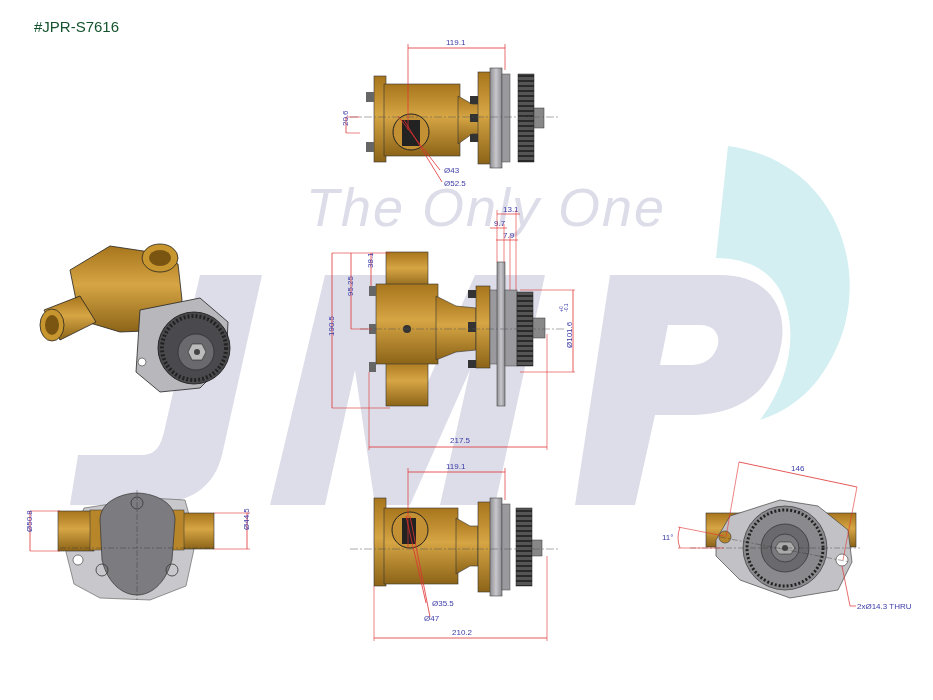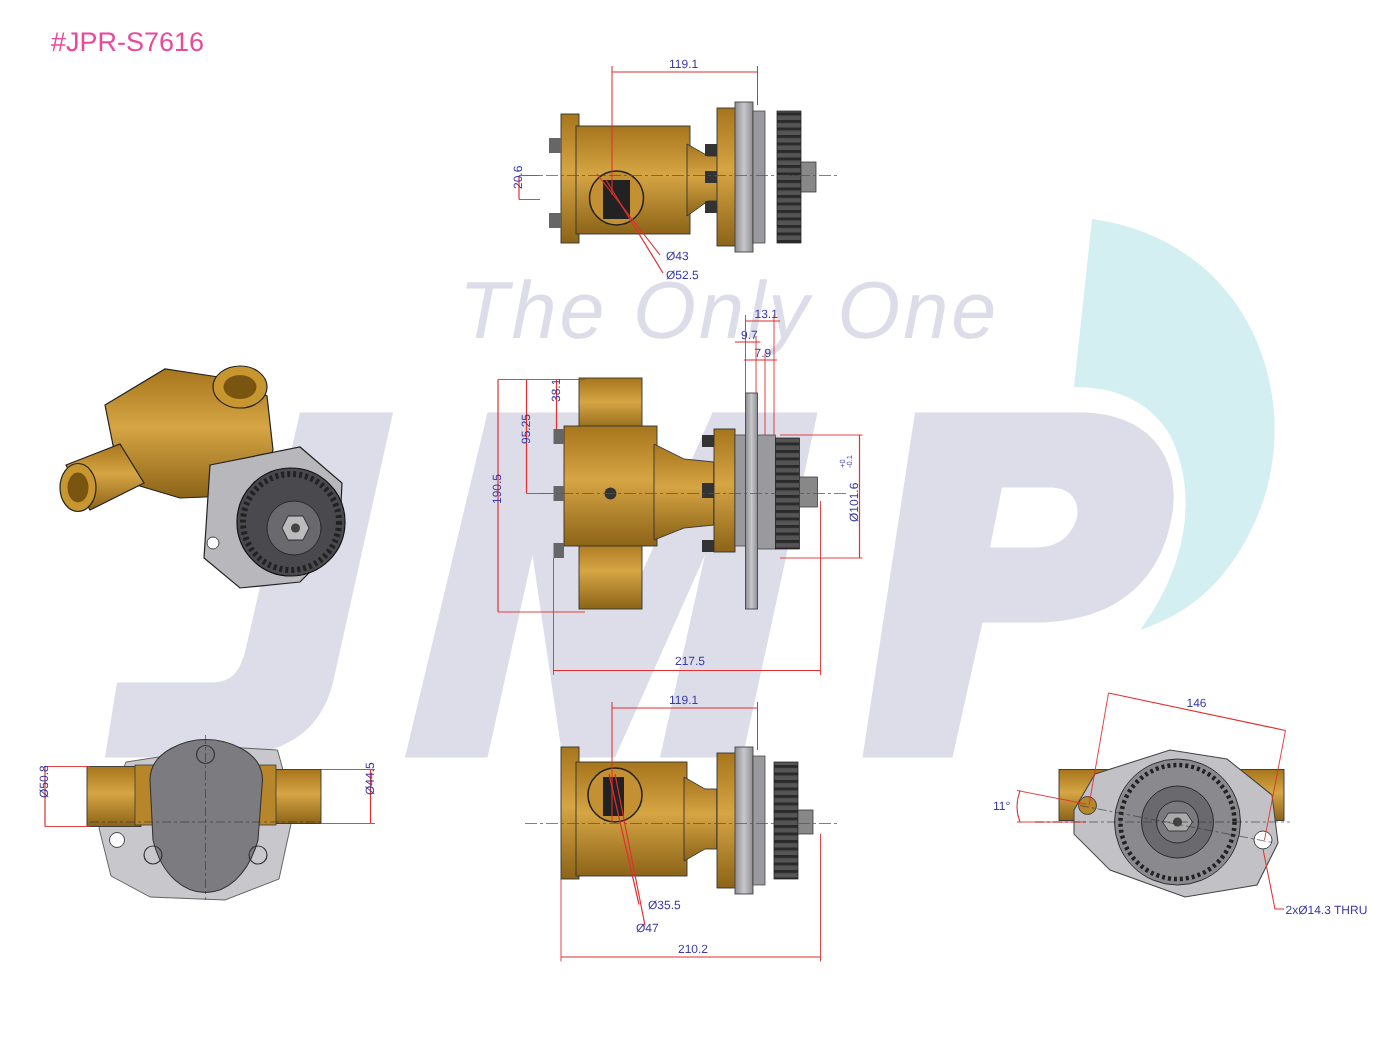--- a/index.html
+++ b/index.html
@@ -1,17 +1,17 @@
 <!DOCTYPE html>
 <html><head>
 <meta charset="utf-8">
 <style>
   html,body{margin:0;padding:0;background:#ffffff;}
   #canvas{position:relative;width:933px;height:700px;overflow:hidden;background:#fff;font-family:"Liberation Sans",sans-serif;}
-  .title{position:absolute;left:34px;top:18px;font-size:18px;color:#ec4899;font-family:"Liberation Sans",sans-serif;}
+  .title{position:absolute;left:34px;top:18px;font-size:15px;color:#14532d;font-family:"Liberation Sans",sans-serif;}
   .wm-text{position:absolute;left:306px;top:176px;font-size:54px;font-style:italic;color:#dcdde9;letter-spacing:2px;font-family:"Liberation Sans",sans-serif;}
   svg{position:absolute;left:0;top:0;}
   .dim{font-family:"Liberation Sans",sans-serif;font-size:8px;fill:#3a3aa8;}
 </style>
 </head>
 <body>
 
 <div id="canvas">
 
   <svg width="933" height="700">

